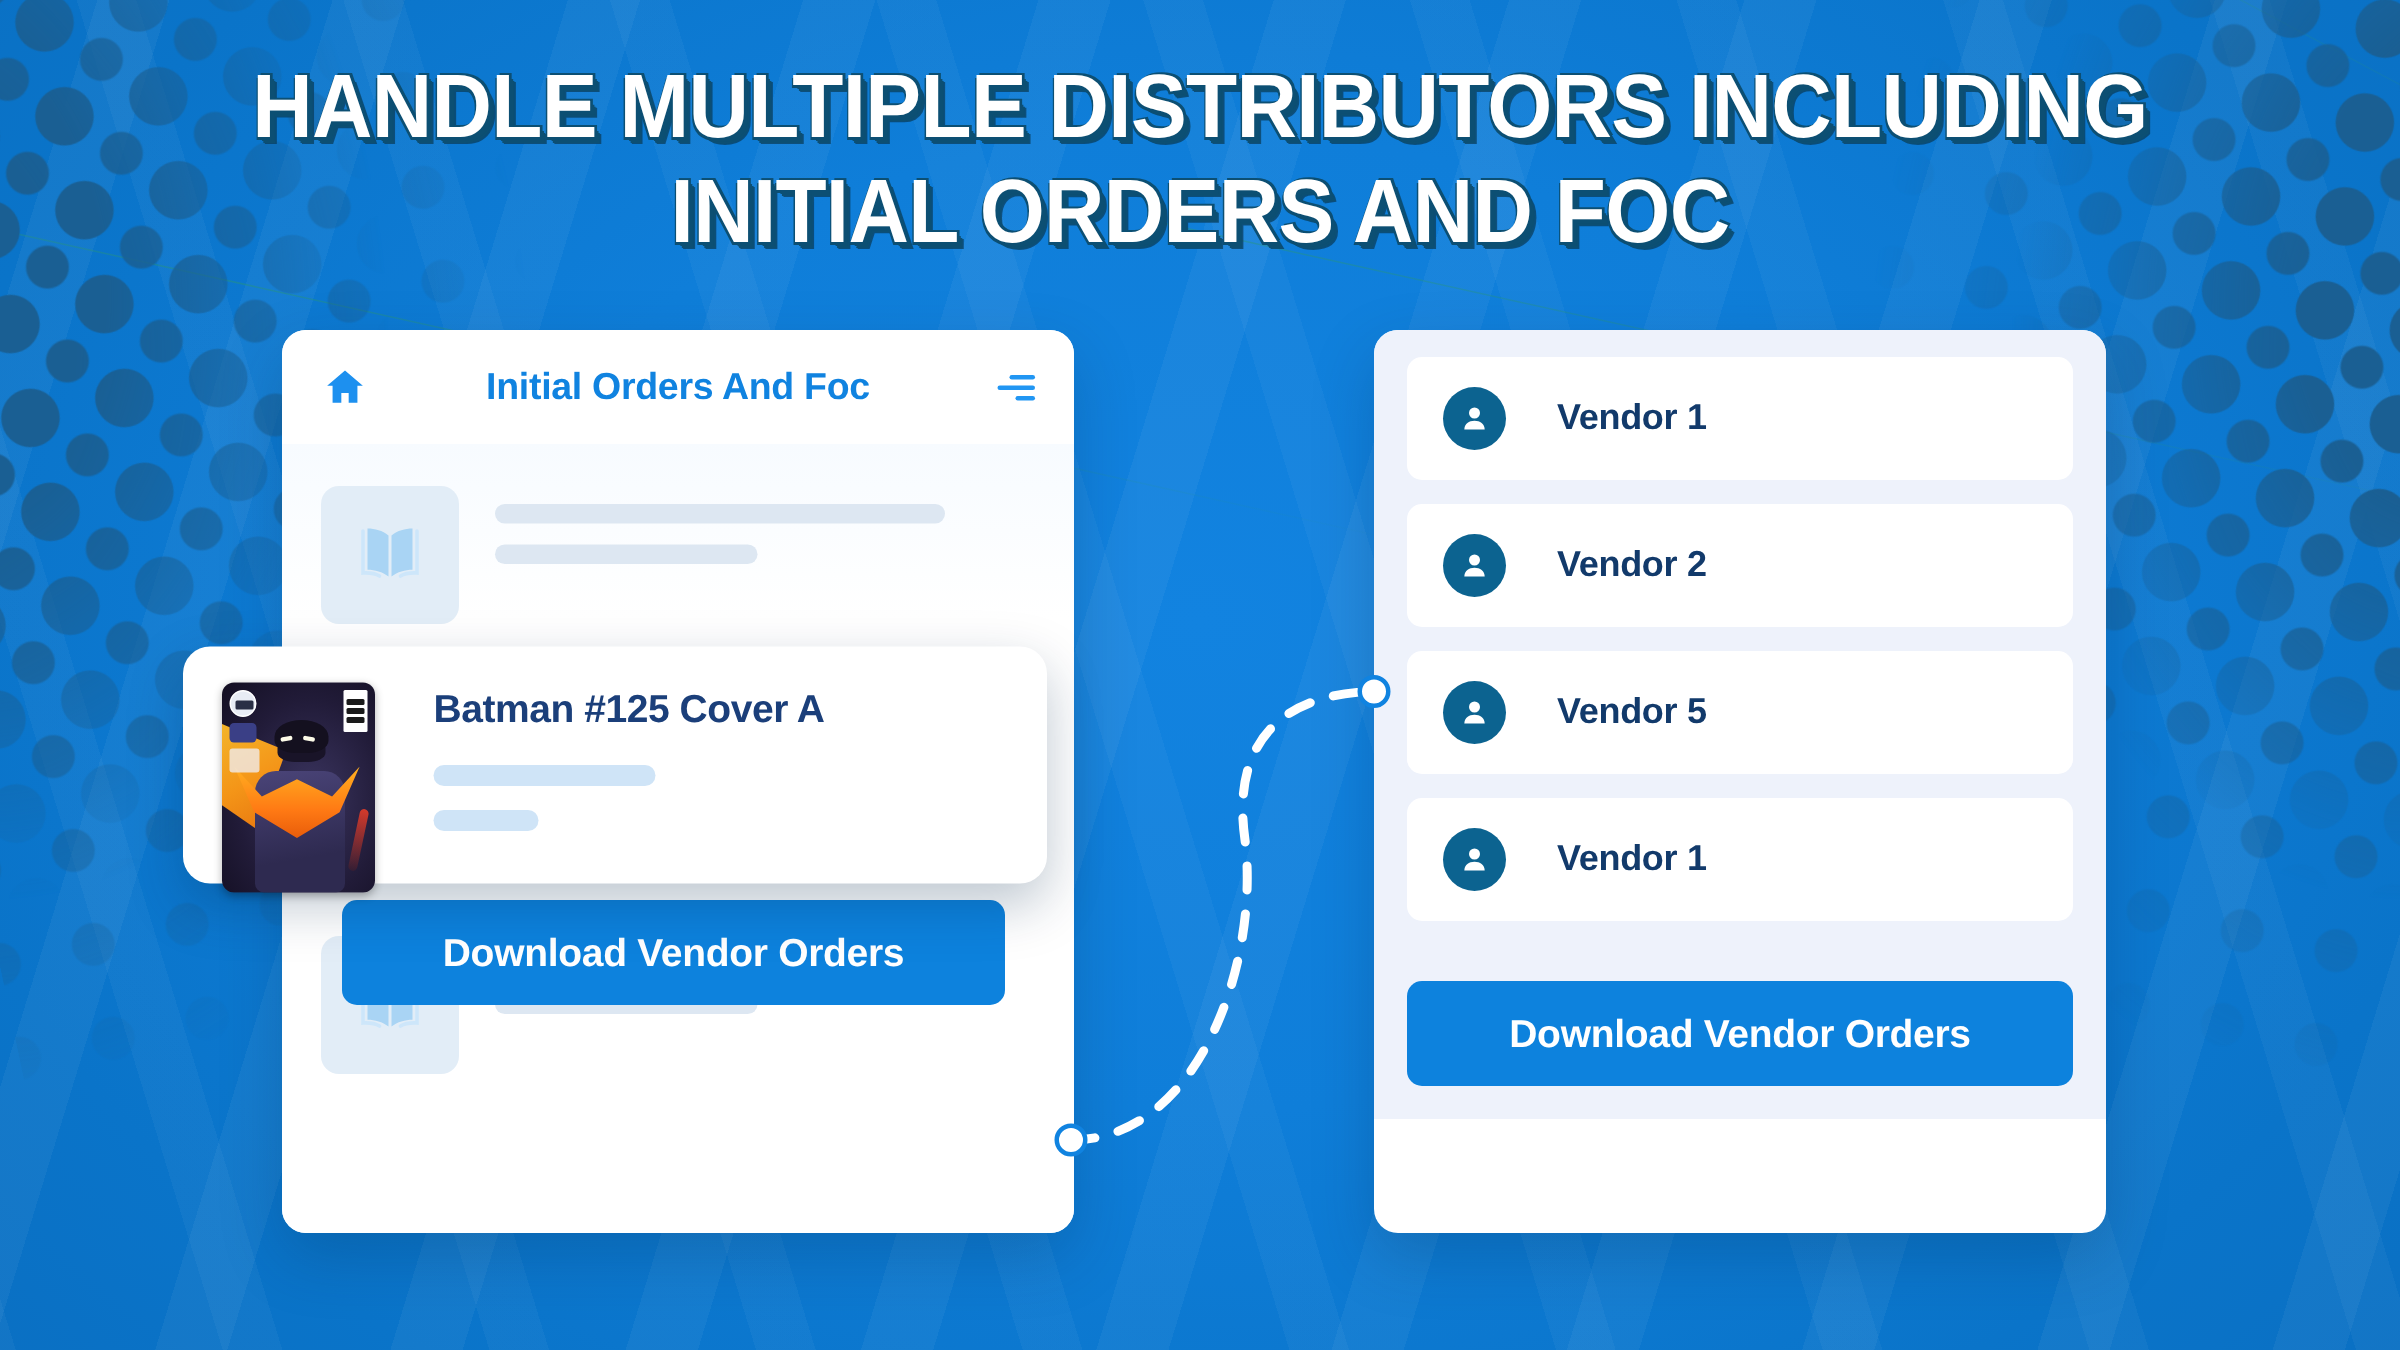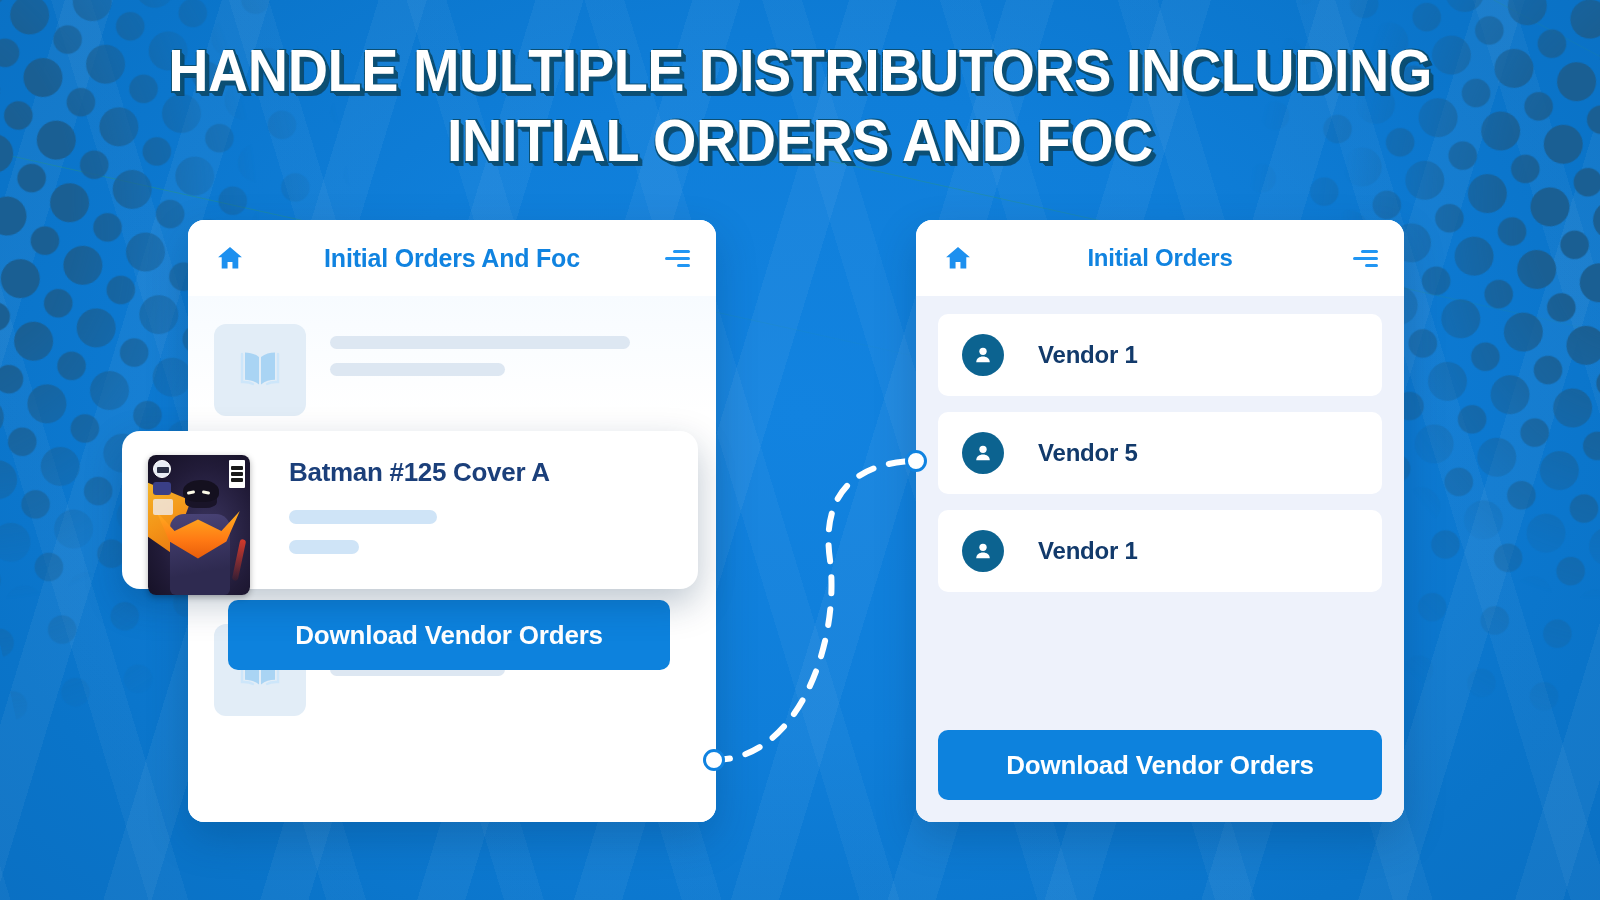--- a/index.html
+++ b/index.html
@@ -384,46 +384,42 @@
 
       <div id="left-dl-wrap">
         <button class="dl-button">Download Vendor Orders</button>
       </div>
 
     </div>
   </div>
 
   <div class="card" id="right-card">
 
-    <div class="card-header">
-      <span>
-        <svg class="home-icon" viewBox="0 0 24 24" aria-hidden="true">
-          <path d="M12 2.6 1.8 11.3h3.1V21h5.0v-5.6h4.2V21h5.0v-9.7h3.1z" fill="#1d90ef"></path>
-        </svg>
-      </span>
-      <span class="title">Initial Orders</span>
-      <span class="menu-icon">
-        <i></i>
-          <i></i>
-          <i></i>
-      </span>
-    </div>
 
     <div class="card-body">
 
       <div class="vendor-row">
         <span class="avatar">
           <svg width="22" height="22" viewBox="0 0 24 24" aria-hidden="true">
             <circle cx="12" cy="8" r="4" fill="#ffffff"></circle>
             <path d="M4.6 20c0-4 3.4-6.3 7.4-6.3s7.4 2.3 7.4 6.3z" fill="#ffffff"></path>
           </svg>
         </span>
         <span class="vendor-name">Vendor 1</span>
       </div>
 
+      <div class="vendor-row">
+        <span class="avatar">
+          <svg width="22" height="22" viewBox="0 0 24 24" aria-hidden="true">
+            <circle cx="12" cy="8" r="4" fill="#ffffff"></circle>
+            <path d="M4.6 20c0-4 3.4-6.3 7.4-6.3s7.4 2.3 7.4 6.3z" fill="#ffffff"></path>
+          </svg>
+        </span>
+        <span class="vendor-name">Vendor 2</span>
+      </div>
 
       <div class="vendor-row">
         <span class="avatar">
           <svg width="22" height="22" viewBox="0 0 24 24" aria-hidden="true">
             <circle cx="12" cy="8" r="4" fill="#ffffff"></circle>
             <path d="M4.6 20c0-4 3.4-6.3 7.4-6.3s7.4 2.3 7.4 6.3z" fill="#ffffff"></path>
           </svg>
         </span>
         <span class="vendor-name">Vendor 5</span>
       </div>

